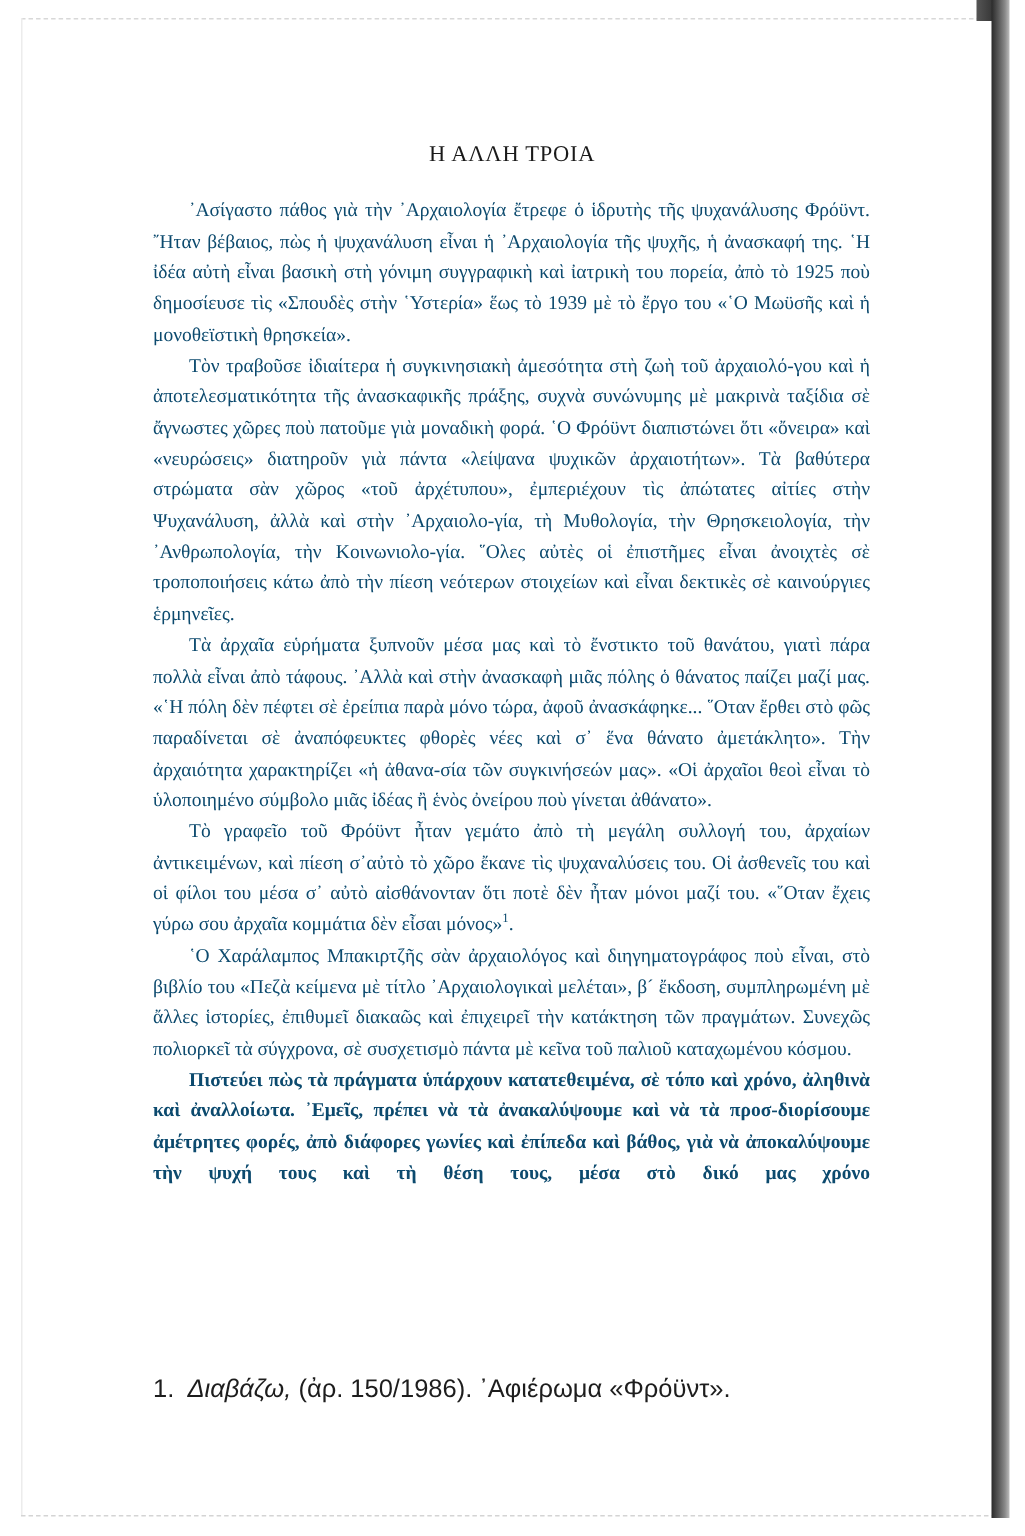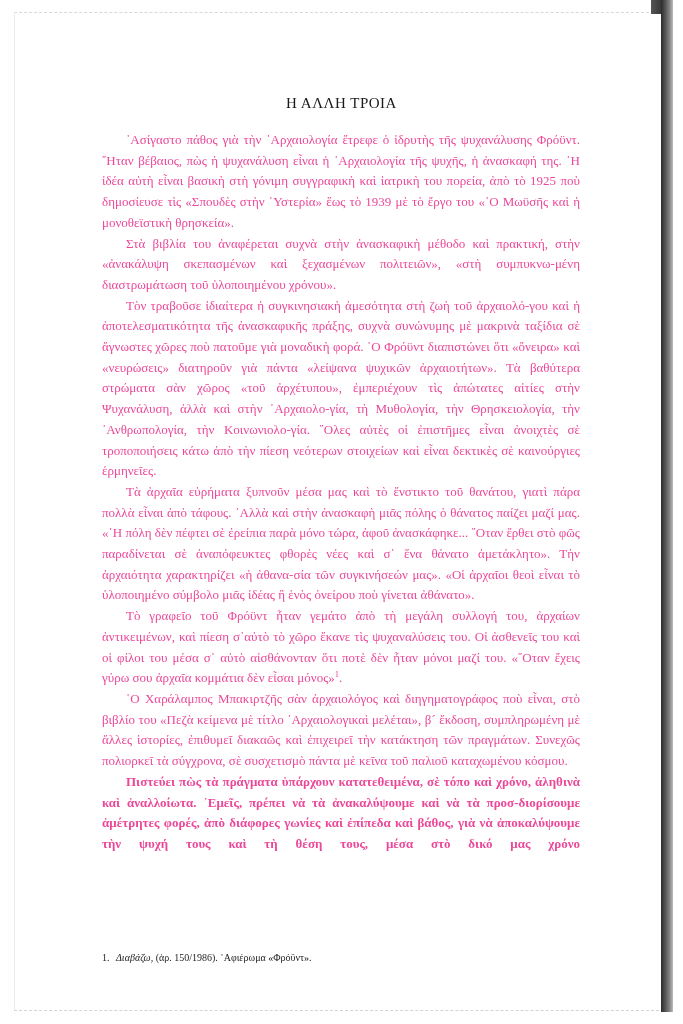--- a/index.html
+++ b/index.html
@@ -72,21 +72,21 @@
   .body-text {
     position: absolute;
     left: 102px;
     top: 130px;
     width: 478px;
     font-family: "Liberation Serif", "DejaVu Serif", serif;
     font-size: 13px;
     line-height: 20.7px;
     text-align: justify;
     hyphens: manual;
-    color: #ec4899;
+    color: #0c4a6e;
   }
   .body-text p {
     margin: 0;
     text-indent: 24px;
   }
   .body-text p.first {
     text-indent: 24px;
   }
   .body-text p.continues {
     text-align-last: justify;
@@ -95,43 +95,41 @@
   .footnote-ref {
     font-size: 8.5px;
     vertical-align: super;
     line-height: 0;
   }
   .footnote {
     position: absolute;
     left: 102px;
     top: 916px;
     width: 478px;
-    font-family: Liberation Serif, serif;
-    font-size: 10px;
+    font-family: Liberation Sans, sans-serif;
+    font-size: 17px;
     color: #1d1d1d;
-    margin-top: 36px;
   }
   .footnote .fn-number { margin-right: 4px; }
   .footnote .fn-source { font-style: italic; }
 </style>
 </head>
 <body>
 
 <div class="page">
   <div class="scan-edge-top"></div>
   <div class="scan-edge-left"></div>
   <div class="scan-edge-bottom"></div>
   <div class="binding-shadow-top"></div>
   <div class="binding-shadow"></div>
 
   <div class="page-title">Η ΑΛΛΗ ΤΡΟΙΑ</div>
 
   <div class="body-text">
     <p class="first">᾿Ασίγαστο πάθος γιὰ τὴν ᾿Αρχαιολογία ἔτρεφε ὁ ἱδρυτὴς τῆς ψυχανάλυσης Φρόϋντ. ῎Ηταν βέβαιος, πὼς ἡ ψυχανάλυση εἶναι ἡ ᾿Αρχαιολογία τῆς ψυχῆς, ἡ ἀνασκαφή της. ῾Η ἰδέα αὐτὴ εἶναι βασικὴ στὴ γόνιμη συγγραφικὴ καὶ ἰατρικὴ του πορεία, ἀπὸ τὸ 1925 ποὺ δημοσίευσε τὶς «Σπουδὲς στὴν ῾Υστερία» ἕως τὸ 1939 μὲ τὸ ἔργο του «῾Ο Μωϋσῆς καὶ ἡ μονοθεϊστικὴ θρησκεία».</p>
-    <p>Στὰ βιβλία του ἀναφέρεται συχνὰ στὴν ἀνασκαφικὴ μέθοδο καὶ πρακτική, στὴν «ἀνακάλυψη σκεπασμένων καὶ ξεχασμένων πολιτειῶν», «στὴ συμπυκνω-μένη διαστρωμάτωση τοῦ ὑλοποιημένου χρόνου».</p>
     <p>Τὸν τραβοῦσε ἰδιαίτερα ἡ συγκινησιακὴ ἀμεσότητα στὴ ζωὴ τοῦ ἀρχαιολό-γου καὶ ἡ ἀποτελεσματικότητα τῆς ἀνασκαφικῆς πράξης, συχνὰ συνώνυμης μὲ μακρινὰ ταξίδια σὲ ἄγνωστες χῶρες ποὺ πατοῦμε γιὰ μοναδικὴ φορά. ῾Ο Φρόϋντ διαπιστώνει ὅτι «ὄνειρα» καὶ «νευρώσεις» διατηροῦν γιὰ πάντα «λείψανα ψυχικῶν ἀρχαιοτήτων». Τὰ βαθύτερα στρώματα σὰν χῶρος «τοῦ ἀρχέτυπου», ἐμπεριέχουν τὶς ἀπώτατες αἰτίες στὴν Ψυχανάλυση, ἀλλὰ καὶ στὴν ᾿Αρχαιολο-γία, τὴ Μυθολογία, τὴν Θρησκειολογία, τὴν ᾿Ανθρωπολογία, τὴν Κοινωνιολο-γία. ῞Ολες αὐτὲς οἱ ἐπιστῆμες εἶναι ἀνοιχτὲς σὲ τροποποιήσεις κάτω ἀπὸ τὴν πίεση νεότερων στοιχείων καὶ εἶναι δεκτικὲς σὲ καινούργιες ἑρμηνεῖες.</p>
     <p>Τὰ ἀρχαῖα εὑρήματα ξυπνοῦν μέσα μας καὶ τὸ ἔνστικτο τοῦ θανάτου, γιατὶ πάρα πολλὰ εἶναι ἀπὸ τάφους. ᾿Αλλὰ καὶ στὴν ἀνασκαφὴ μιᾶς πόλης ὁ θάνατος παίζει μαζί μας. «῾Η πόλη δὲν πέφτει σὲ ἐρείπια παρὰ μόνο τώρα, ἀφοῦ ἀνασκάφηκε... ῞Οταν ἔρθει στὸ φῶς παραδίνεται σὲ ἀναπόφευκτες φθορὲς νέες καὶ σ᾿ ἕνα θάνατο ἀμετάκλητο». Τὴν ἀρχαιότητα χαρακτηρίζει «ἡ ἀθανα-σία τῶν συγκινήσεών μας». «Οἱ ἀρχαῖοι θεοὶ εἶναι τὸ ὑλοποιημένο σύμβολο μιᾶς ἰδέας ἢ ἑνὸς ὀνείρου ποὺ γίνεται ἀθάνατο».</p>
     <p><span>Τὸ γραφεῖο τοῦ Φρόϋντ ἦταν γεμάτο ἀπὸ τὴ μεγάλη συλλογή του, ἀρχαίων ἀντικειμένων, καὶ πίεση σ᾿αὐτὸ τὸ χῶρο ἔκανε τὶς ψυχαναλύσεις του. Οἱ ἀσθενεῖς του καὶ οἱ φίλοι του μέσα σ᾿ αὐτὸ αἰσθάνονταν ὅτι ποτὲ δὲν ἦταν μόνοι μαζί του. «῞Οταν ἔχεις γύρω σου ἀρχαῖα κομμάτια δὲν εἶσαι μόνος»</span><span class="footnote-ref">1</span>.</p>
     <p>῾Ο Χαράλαμπος Μπακιρτζῆς σὰν ἀρχαιολόγος καὶ διηγηματογράφος ποὺ εἶναι, στὸ βιβλίο του «Πεζὰ κείμενα μὲ τίτλο ᾿Αρχαιολογικαὶ μελέται», β´ ἔκδοση, συμπληρωμένη μὲ ἄλλες ἱστορίες, ἐπιθυμεῖ διακαῶς καὶ ἐπιχειρεῖ τὴν κατάκτηση τῶν πραγμάτων. Συνεχῶς πολιορκεῖ τὰ σύγχρονα, σὲ συσχετισμὸ πάντα μὲ κεῖνα τοῦ παλιοῦ καταχωμένου κόσμου.</p>
     <p class="continues">Πιστεύει πὼς τὰ πράγματα ὑπάρχουν κατατεθειμένα, σὲ τόπο καὶ χρόνο, ἀληθινὰ καὶ ἀναλλοίωτα. ᾿Εμεῖς, πρέπει νὰ τὰ ἀνακαλύψουμε καὶ νὰ τὰ προσ-διορίσουμε ἀμέτρητες φορές, ἀπὸ διάφορες γωνίες καὶ ἐπίπεδα καὶ βάθος, γιὰ νὰ ἀποκαλύψουμε τὴν ψυχή τους καὶ τὴ θέση τους, μέσα στὸ δικό μας χρόνο</p>
   </div>
 
   <div class="footnote">
     <span class="fn-number">1.</span>
     <span class="fn-source">Διαβάζω,</span>

